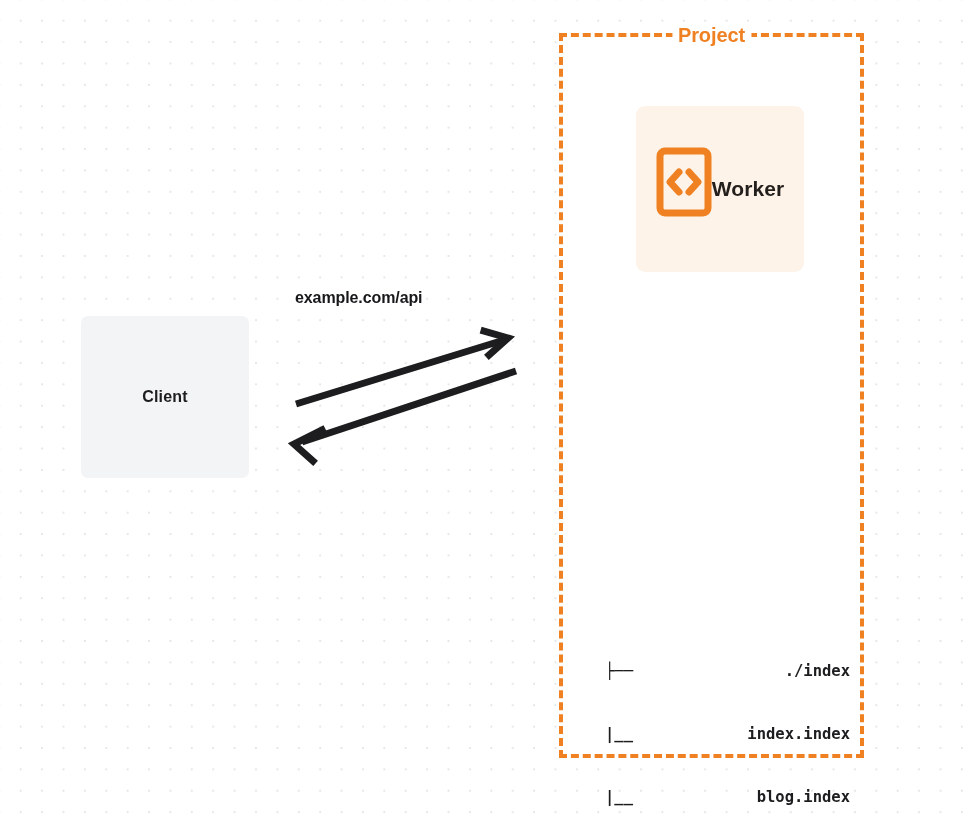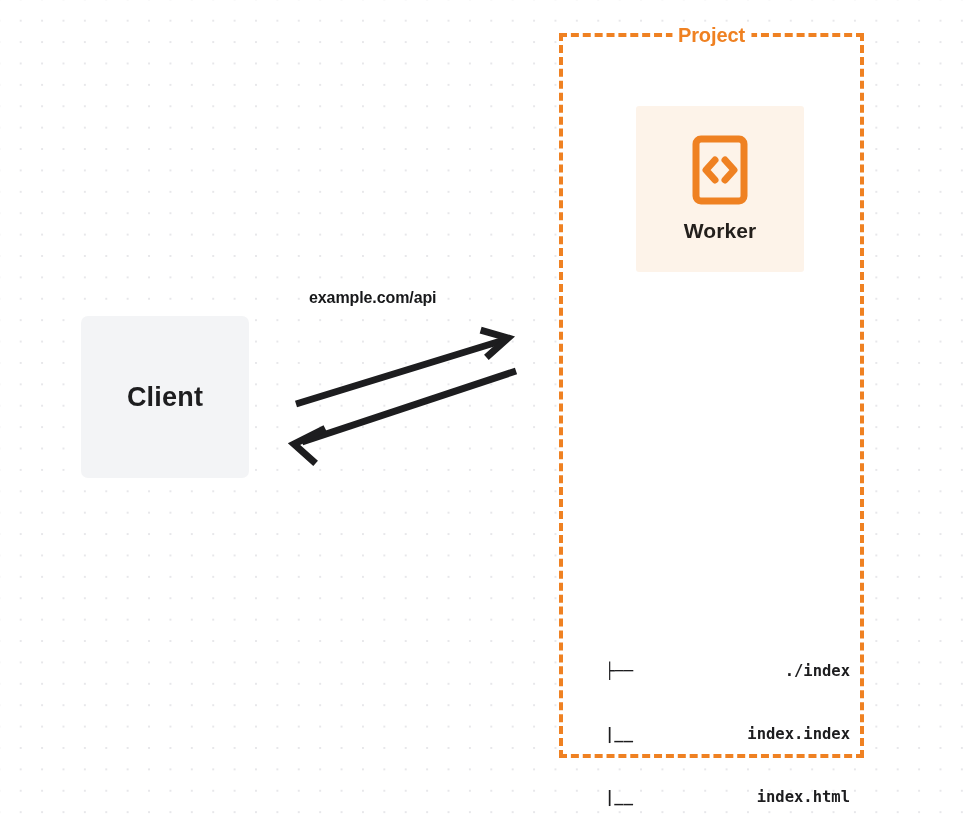--- a/index.html
+++ b/index.html
@@ -30,38 +30,38 @@
     top: 316px;
     width: 168px;
     height: 162px;
     background: #f3f4f6;
     border-radius: 7px;
     display: flex;
     align-items: center;
     justify-content: center;
   }
   .client-label {
-    font-size: 27px;
+    font-size: 16px;
     font-weight: bold;
     color: #1d1d1f;
     letter-spacing: 0.2px;
   }
 
   
   .arrows-svg {
     position: absolute;
     left: 0;
     top: 0;
     width: 980px;
     height: 818px;
     pointer-events: none;
   }
   .arrow-label {
     position: absolute;
-    left: 309px;
+    left: 295px;
     top: 289px;
     font-size: 16px;
     font-weight: bold;
     color: #17181a;
     letter-spacing: -0.1px;
     white-space: nowrap;
   }
 
   
   .project-box {
@@ -86,23 +86,23 @@
     color: #ef8122;
     letter-spacing: -0.1px;
     white-space: nowrap;
   }
 
   
   .card {
     position: absolute;
     width: 168px;
     background: #fdf3e9;
-    border-radius: 3px;
+    border-radius: 9px;
     display: flex;
-    flex-direction: column;
+    flex-direction: row;
     align-items: center;
     justify-content: center;
   }
   .card-worker {
     left: 73px;
     top: 69px;
     height: 166px;
   }
   .card-assets {
     left: 69px;
@@ -186,19 +186,19 @@
       <div class="tree-row">
         <span class="tree-glyph">├──</span>
         <span class="tree-name">./index</span>
       </div>
       <div class="tree-row">
         <span class="tree-glyph">|__</span>
         <span class="tree-name">index.index</span>
       </div>
       <div class="tree-row">
         <span class="tree-glyph">|__</span>
-        <span class="tree-name">index.html</span>
+        <span class="tree-name">blog.index</span>
       </div>
       
     </div>
 
   </div>
 </div>
 
 </body></html>

